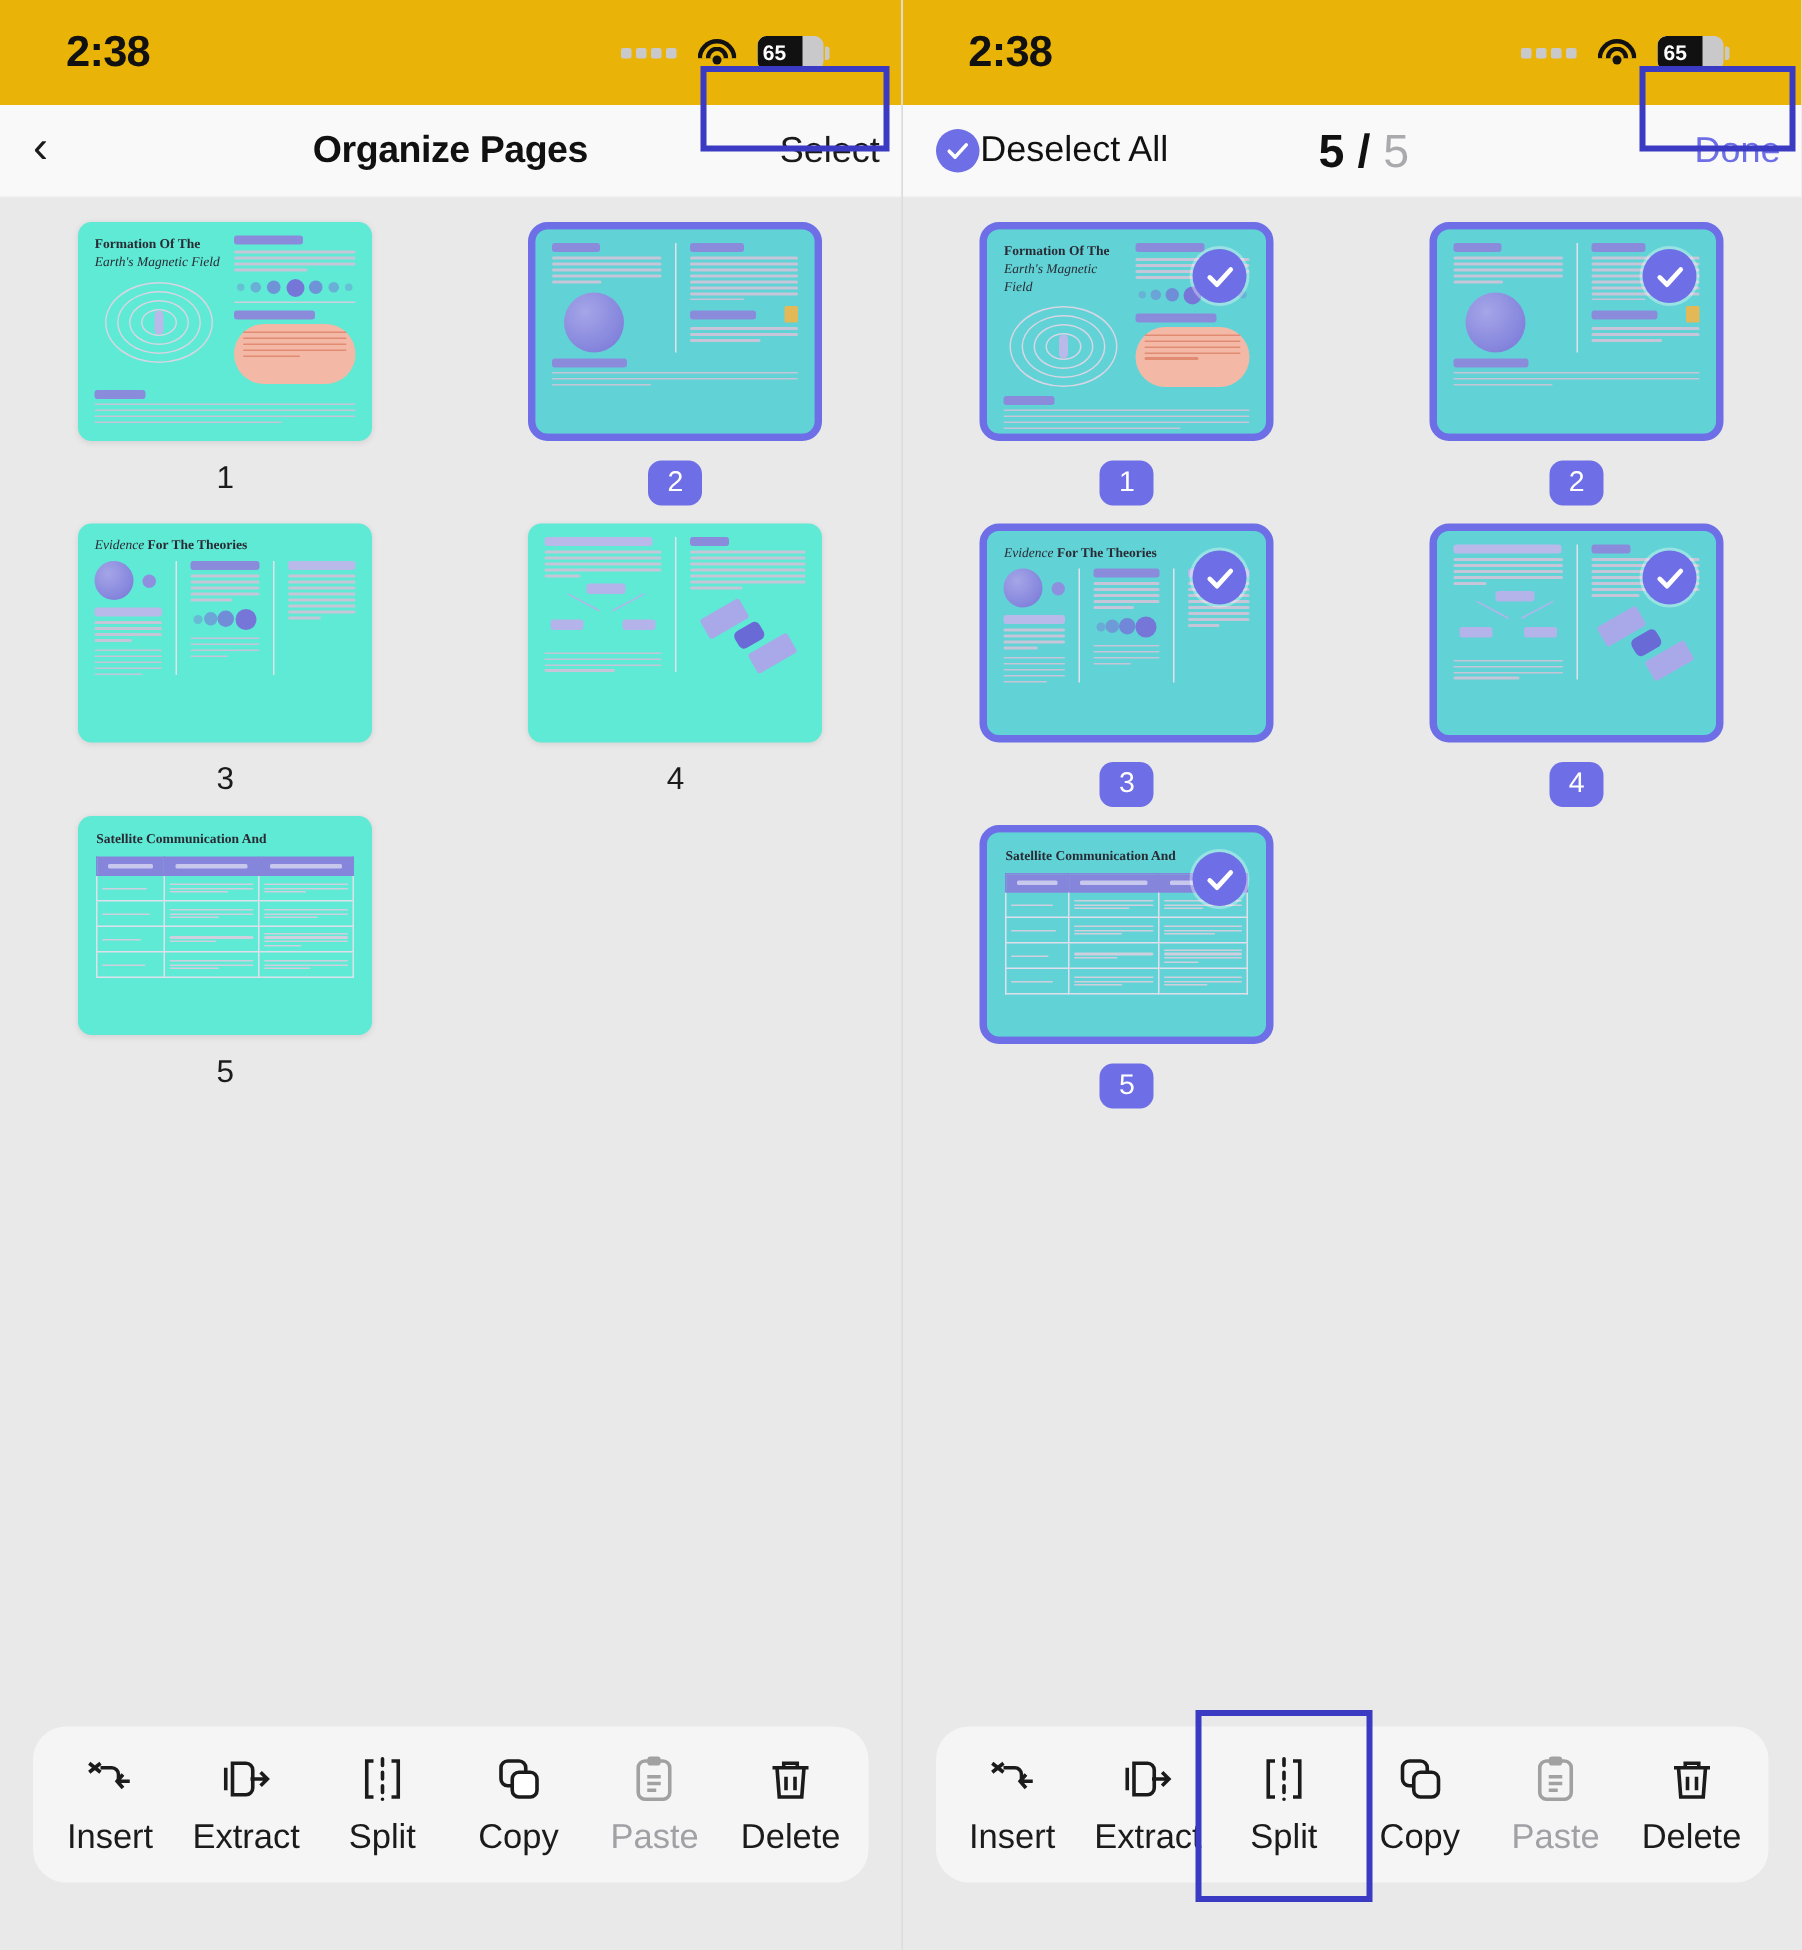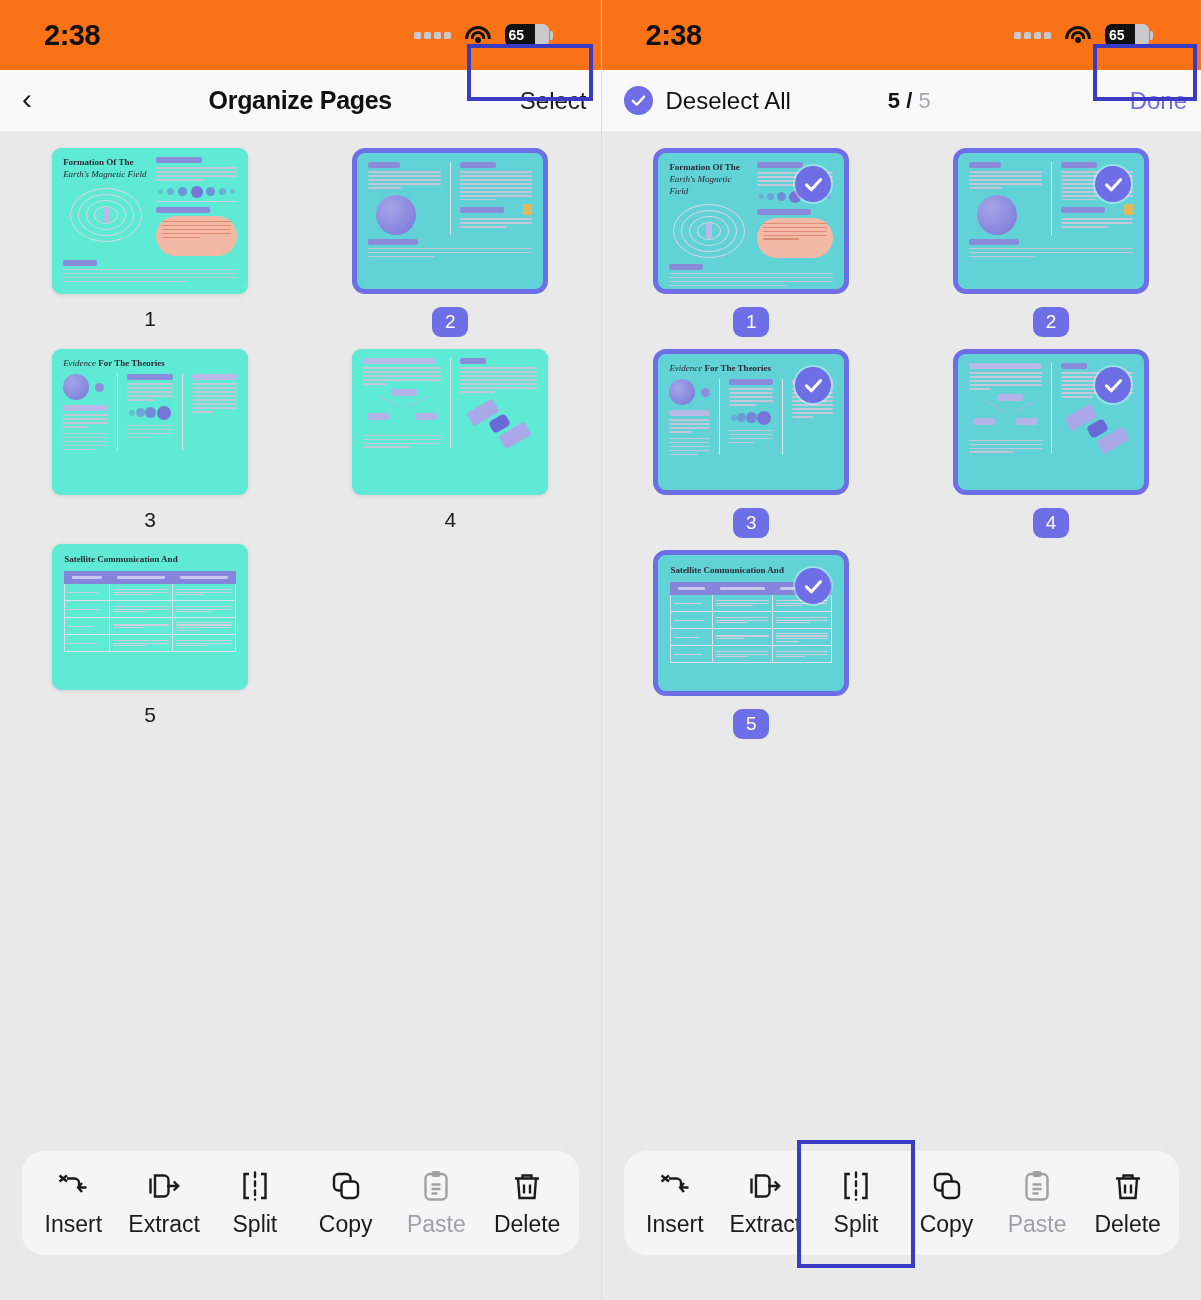--- a/index.html
+++ b/index.html
@@ -9,21 +9,21 @@
     background:#e9e9ea;
     overflow:hidden;
     position:relative;
   }
   .panes { display:flex; width:1201px; height:1300px; }
   .pane { width:600.5px; height:1300px; position:relative; background:#e9e9ea; }
   .pane.right { border-left:1px solid #dcdcde; }
 
   
   .statusbar {
-    height:70px; background:#f97316;
+    height:70px; background:#eab308;
     display:flex; align-items:center; justify-content:space-between;
     padding:0 48px 0 44px;
   }
   .clock { font-size:29px; font-weight:700; color:#111; letter-spacing:-0.5px; }
   .status-icons { display:flex; align-items:center; gap:14px; }
   .sig-dots { display:flex; gap:3px; align-items:flex-end; }
   .sig-dots i { width:7px; height:7px; background:#c9c9cc; border-radius:1.5px; display:block; }
   .wifi { position:relative; width:26px; height:19px; }
   .wifi b { position:absolute; display:block; border:3.2px solid #111; border-bottom:none;
             border-radius:50% 50% 0 0 / 100% 100% 0 0; left:50%; transform:translateX(-50%); }
@@ -51,29 +51,29 @@
     position:absolute; left:0; right:0; text-align:center;
     font-size:25px; font-weight:700; color:#111; letter-spacing:-0.3px;
     pointer-events:none;
   }
   .nav-action {
     position:absolute; right:0; height:62px;
     display:flex; align-items:center; padding-right:14px;
     font-size:24px; color:#1b1b1b;
   }
   
-  .nav-left-group { display:flex; align-items:center; gap:13px; padding-left:22px; }
+  .nav-left-group { display:flex; gap:1px; padding-left:22px; }
   .check-circle {
     width:29px; height:29px; border-radius:50%; background:#6e6ee6;
     display:flex; align-items:center; justify-content:center; flex:none;
   }
   .check-circle svg { width:17px; height:17px; }
   .deselect-label { font-size:24px; color:#111; }
   .counter { position:absolute; left:16px; right:0; text-align:center;
-             font-size:22px; color:#a9a9ae; pointer-events:none; }
+             font-size:31px; color:#a9a9ae; pointer-events:none; }
   .counter b { color:#111; font-weight:700; }
   .done-label { font-size:24px; color:#6e6ee6; }
 
   
   .annot {
     position:absolute; border:4px solid #3a3ac2; background:transparent;
     z-index:40; pointer-events:none;
   }
   .annot-select { top:-26px; right:8px; width:126px; height:57px; }
   .annot-done   { top:-26px; right:4px; width:104px; height:57px; }

